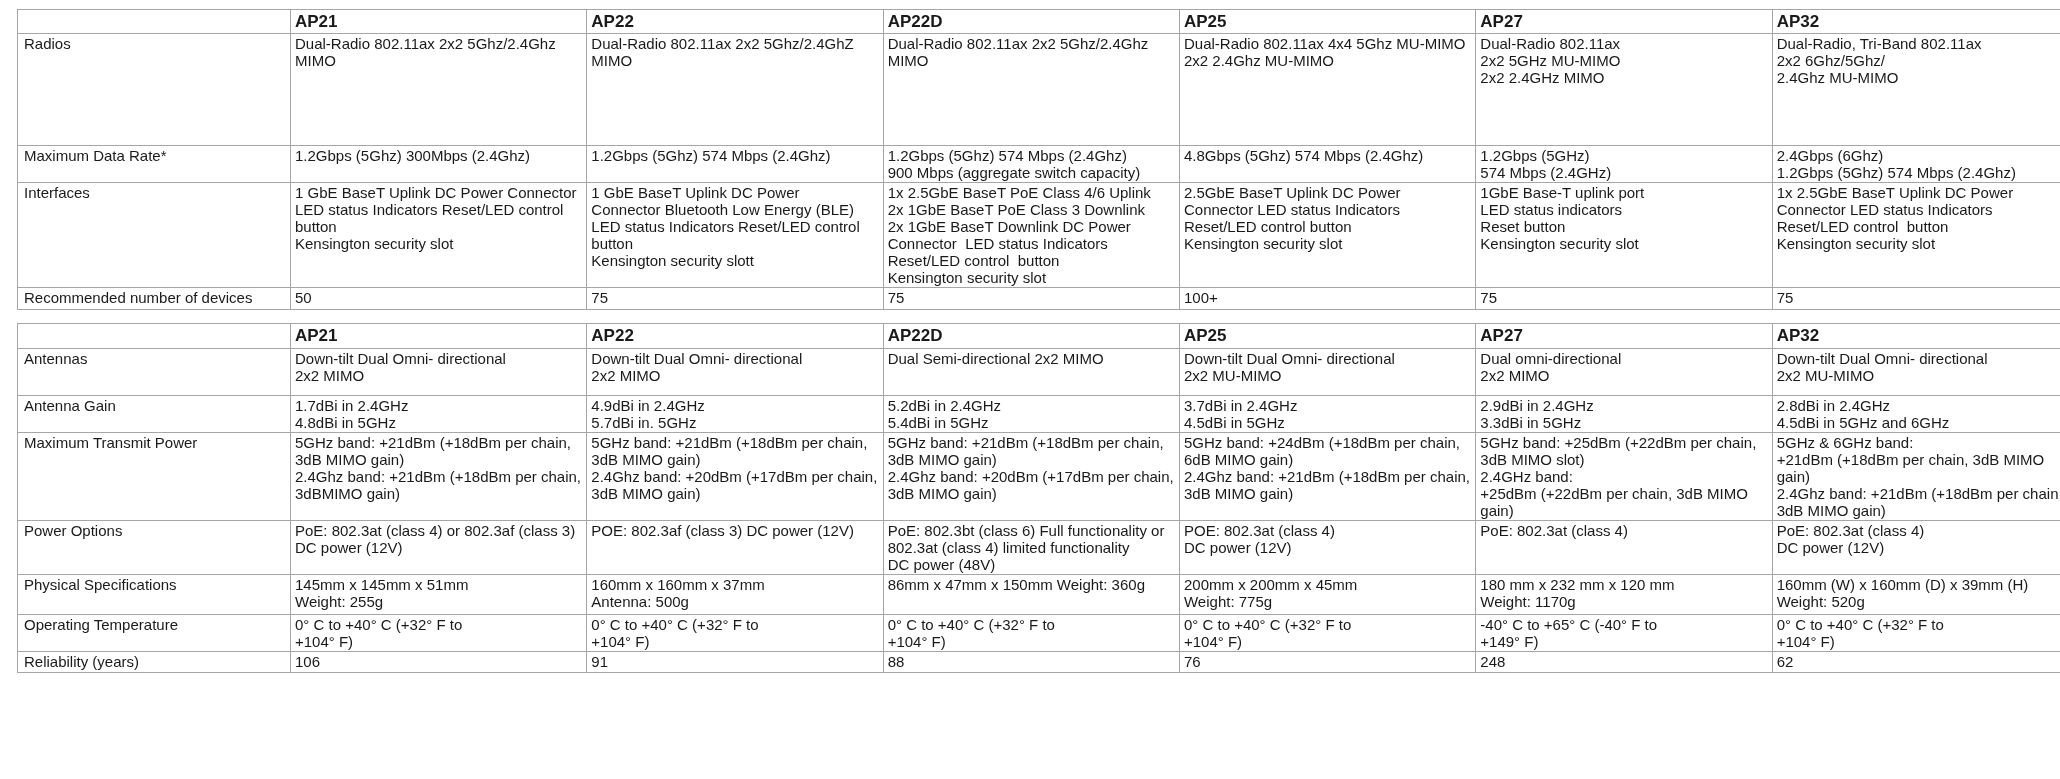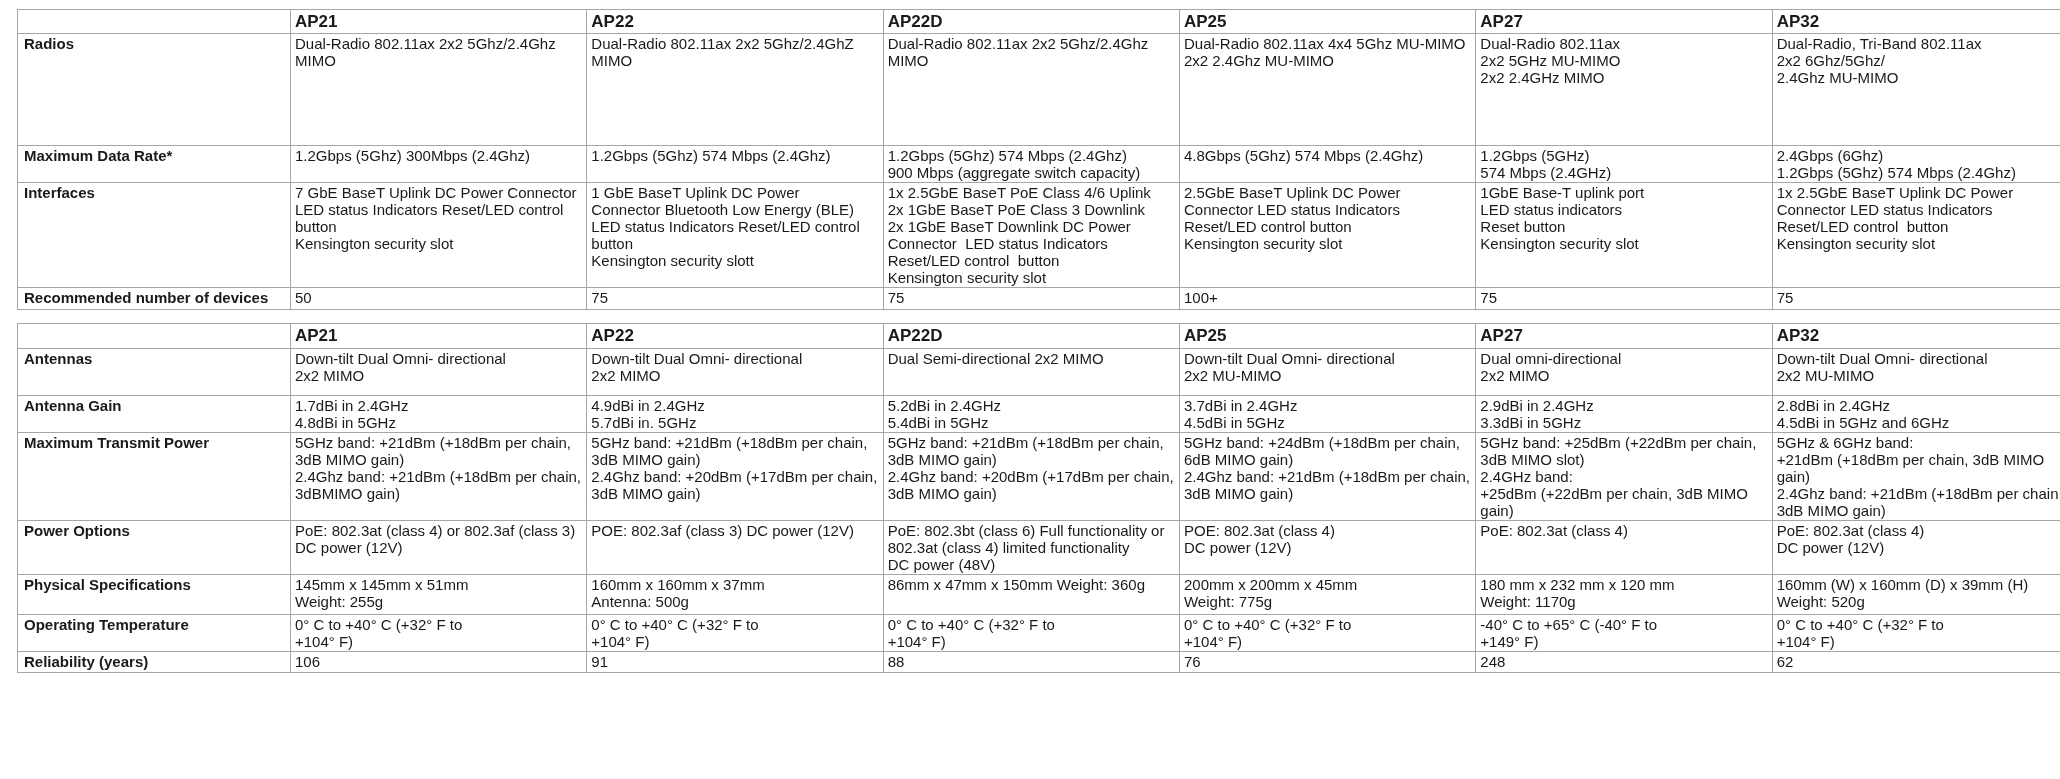--- a/index.html
+++ b/index.html
@@ -15,21 +15,21 @@
     vertical-align:top;
     text-align:left;
     padding:1px 5px 1px 4px;
     font-size:15px;
     line-height:17px;
     white-space:pre-wrap;
     overflow:hidden;
     font-weight:normal;
   }
   th.model { font-size:17px; font-weight:bold; line-height:20px; padding-top:2px; }
-  td.label { font-weight:bold; padding-left:6px; }
+  td.label { font-weight:normal; padding-left:6px; }
   .gap { height:13px; }
 </style>
 </head>
 <body>
 
 <div class="sheet">
 
   <table>
     <colgroup>
       <col style="width:273px">
@@ -71,21 +71,21 @@
       <td>1.2Gbps (5Ghz) 574 Mbps (2.4Ghz)
 900 Mbps (aggregate switch capacity)</td>
       <td>4.8Gbps (5Ghz) 574 Mbps (2.4Ghz)</td>
       <td>1.2Gbps (5GHz)
 574 Mbps (2.4GHz)</td>
       <td>2.4Gbps (6Ghz)
 1.2Gbps (5Ghz) 574 Mbps (2.4Ghz)</td>
     </tr>
     <tr style="height:104px">
       <td class="label">Interfaces</td>
-      <td>7 GbE BaseT Uplink DC Power Connector
+      <td>1 GbE BaseT Uplink DC Power Connector
 LED status Indicators Reset/LED control
 button
 Kensington security slot</td>
       <td>1 GbE BaseT Uplink DC Power
 Connector Bluetooth Low Energy (BLE)
 LED status Indicators Reset/LED control
 button
 Kensington security slott</td>
       <td>1x 2.5GbE BaseT PoE Class 4/6 Uplink
 2x 1GbE BaseT PoE Class 3 Downlink

